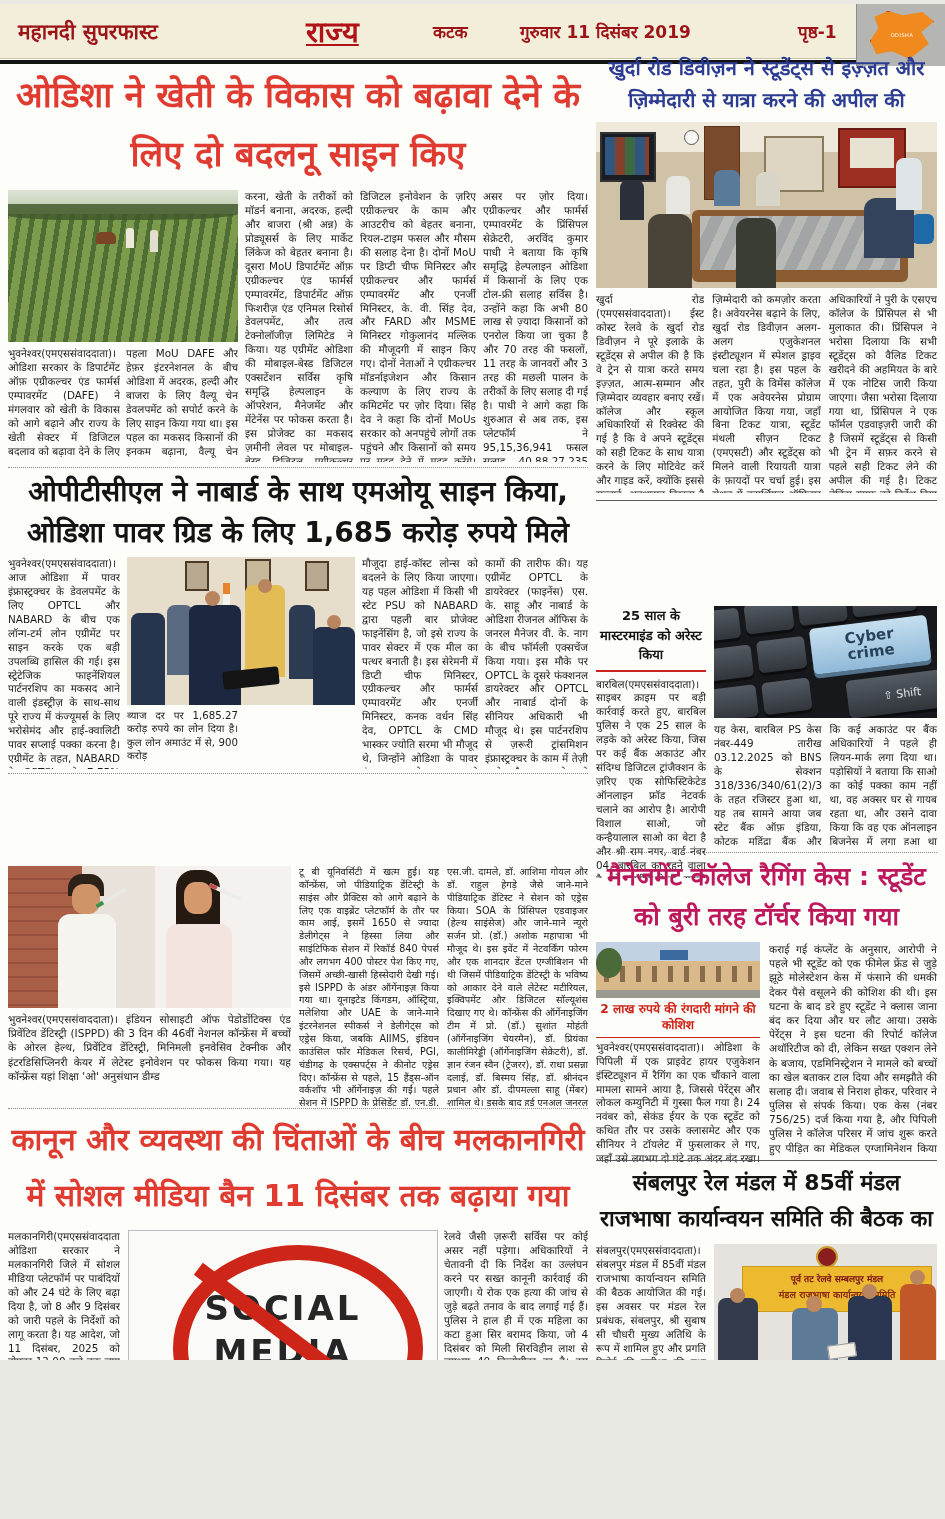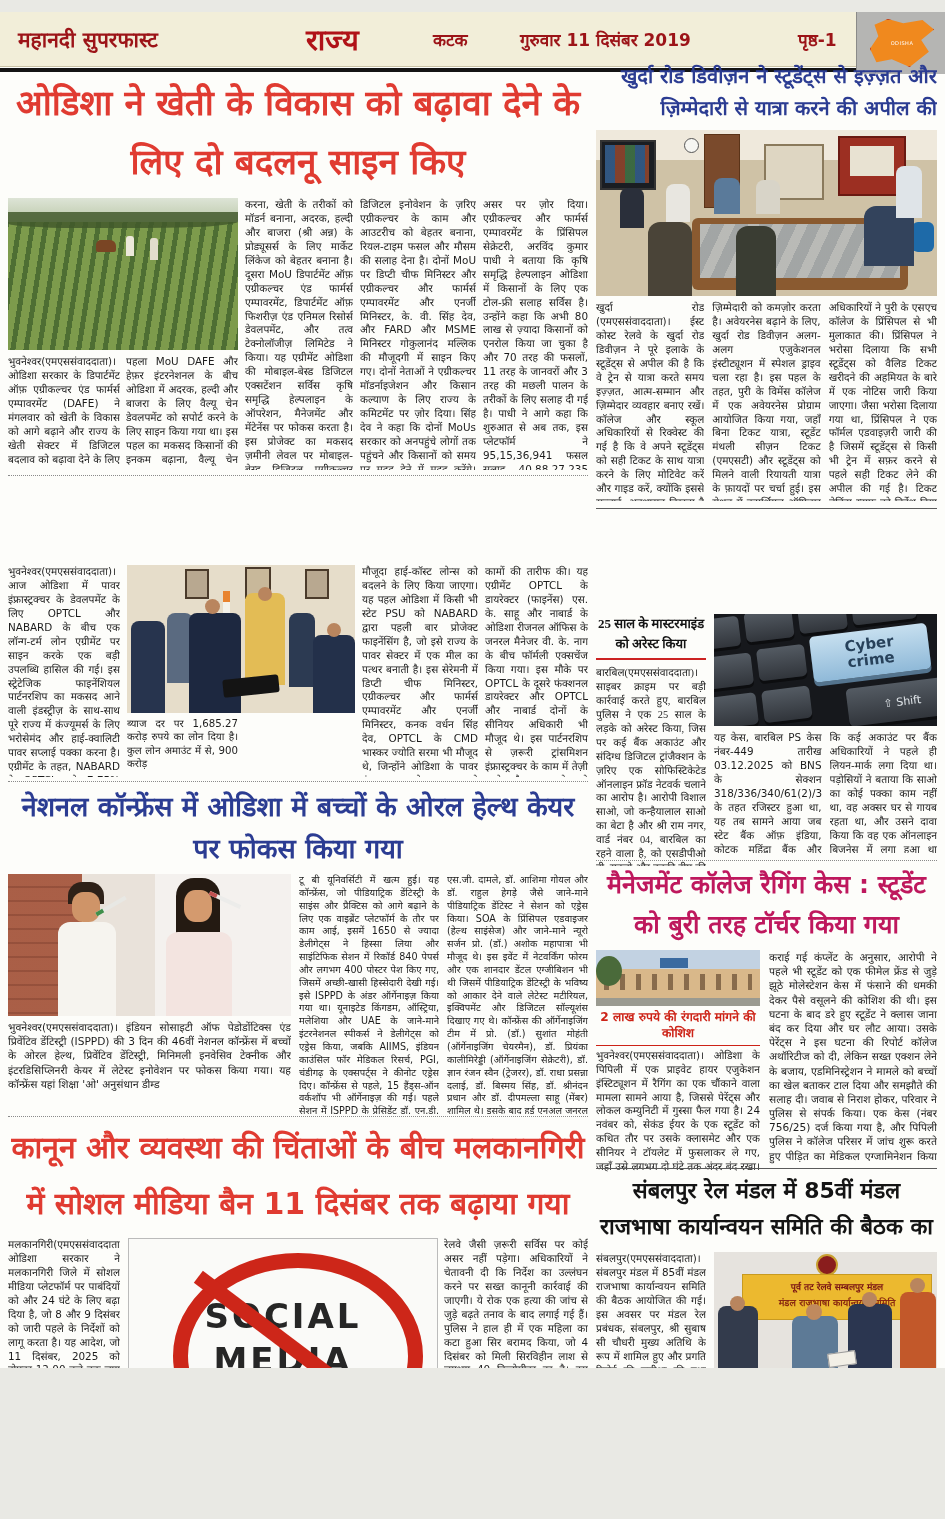--- a/index.html
+++ b/index.html
@@ -1,21 +1,21 @@
 <!DOCTYPE html>
 <html><head>
 <meta charset="utf-8">
 <style>
   :root{
     --red:#e03b31; --darkred:#9c1418; --blue:#2b3c92; --ink:#1c1c1c;
     --cream:#f2eed9; --paper:#fdfdfa;
   }
   html,body{margin:0;padding:0;}
   body{font-family:"DejaVu Sans",sans-serif;background:#e9e9e4;}
-  #page{position:relative;width:945px;height:1356px;background:var(--paper);overflow:hidden;margin:12px auto;}
+  #page{position:relative;width:945px;height:1356px;background:var(--paper);overflow:hidden;margin:4px auto;}
   .abs{position:absolute;}
   .hl{font-weight:bold;text-align:center;overflow:hidden;}
   .col{font-size:10.4px;line-height:1.34;text-align:justify;color:var(--ink);overflow:hidden;}
   .cap{font-size:10.2px;line-height:1.3;text-align:justify;color:var(--ink);overflow:hidden;}
   .ph{position:relative;overflow:hidden;background:#ddd;}
   .dotted{border-top:1.5px dotted #8a8a8a;height:0;}
   .solidline{border-top:1.5px solid #5a5a5a;height:0;}
   .hdr-txt{color:var(--darkred);font-weight:bold;white-space:nowrap;}
   .flexrow{display:flex;}
   .keycap{position:absolute;border-radius:5px;background:linear-gradient(180deg,#545b63,#31353b);box-shadow:0 3px 0 #0c0d0f;}
@@ -23,21 +23,21 @@
   .footer-bar{height:8px;border-radius:5px;background:linear-gradient(180deg,#d6d6d4,#b7b7b5);}
   .fdot{width:8px;height:8px;border-radius:50%;margin:0 1.5px;flex:none;}
 </style>
 </head>
 <body>
 
 <div id="page">
 
   <div class="abs" style="left:0;top:0;width:945px;height:54px;background:var(--cream);border-bottom:1px solid #c9c2a6;">
     <div class="abs hdr-txt" style="left:18px;top:13px;font-size:21px;">महानदी सुपरफास्ट</div>
-    <div class="abs hdr-txt" style="left:306px;top:7px;font-size:29px;color:#b01218;">राज्य</div>
+    <div class="abs hdr-txt" style="left:306px;top:7px;font-size:29px;color:#b01218;text-decoration:underline;">राज्य</div>
     <div class="abs hdr-txt" style="left:433px;top:16px;font-size:17px;">कटक</div>
     <div class="abs hdr-txt" style="left:520px;top:16px;font-size:17px;">गुरुवार 11 दिसंबर 2019</div>
     <div class="abs hdr-txt" style="left:798px;top:16px;font-size:17px;">पृष्ठ-1</div>
   </div>
   <div class="abs" style="left:0;top:56px;width:945px;height:4px;background:#141414;"></div>
   <div class="abs" style="right:0;top:0;width:88px;height:62px;background:#b5b5b3;border-left:1px solid #8a8a88;">
     <div class="abs" style="left:13px;top:7px;width:62px;height:46px;background:#f0891e;border:1px solid #c03a20;clip-path:polygon(28% 0,52% 9%,82% 2%,100% 22%,80% 44%,92% 68%,62% 100%,34% 84%,10% 90%,0 62%,13% 36%,7% 12%);display:flex;align-items:center;justify-content:center;">
       <span style="font-size:5px;color:#fff;letter-spacing:.5px;">ODISHA</span>
     </div>
   </div>
@@ -58,20 +58,21 @@
         <div class="col" style="width:112px;height:112px;">पहला MoU DAFE और हेफ़र इंटरनेशनल के बीच ओडिशा में अदरक, हल्दी और बाजरा के लिए वैल्यू चेन डेवलपमेंट को सपोर्ट करने के लिए साइन किया गया था। इस पहल का मकसद किसानों की इनकम बढ़ाना, वैल्यू चेन डेवलपमेंट को मज़बूत</div>
       </div>
     </div>
     <div class="col" style="width:108px;height:272px;flex:none;">करना, खेती के तरीकों को मॉडर्न बनाना, अदरक, हल्दी और बाजरा (श्री अन्न) के प्रोड्यूसर्स के लिए मार्केट लिंकेज को बेहतर बनाना है। दूसरा MoU डिपार्टमेंट ऑफ़ एग्रीकल्चर एंड फार्मर्स एम्पावरमेंट, डिपार्टमेंट ऑफ़ फिशरीज़ एंड एनिमल रिसोर्स डेवलपमेंट, और तत्व टेक्नोलॉजीज़ लिमिटेड ने किया। यह एग्रीमेंट ओडिशा की मोबाइल-बेस्ड डिजिटल एक्सटेंशन सर्विस कृषि समृद्धि हेल्पलाइन के ऑपरेशन, मैनेजमेंट और मेंटेनेंस पर फोकस करता है। इस प्रोजेक्ट का मकसद ज़मीनी लेवल पर मोबाइल-बेस्ड डिजिटल एग्रीकल्चर सर्विस देना, एक खुला, किसान-सेंट्रिक वैल्यू चेन एक्सटेंशन सिस्टम बनाना,</div>
     <div class="col" style="width:116px;height:272px;flex:none;">डिजिटल इनोवेशन के ज़रिए एग्रीकल्चर के काम और आउटरीच को बेहतर बनाना, रियल-टाइम फसल और मौसम की सलाह देना है। दोनों MoU पर डिप्टी चीफ मिनिस्टर और एग्रीकल्चर और फार्मर्स एम्पावरमेंट और एनर्जी मिनिस्टर, के. वी. सिंह देव, और FARD और MSME मिनिस्टर गोकुलानंद मल्लिक की मौजूदगी में साइन किए गए। दोनों नेताओं ने एग्रीकल्चर मॉडर्नाइजेशन और किसान कल्याण के लिए राज्य के कमिटमेंट पर ज़ोर दिया। सिंह देव ने कहा कि दोनों MoUs सरकार को अनपहुंचे लोगों तक पहुंचने और किसानों को समय पर मदद देने में मदद करेंगे। मल्लिक ने किसानों और पशुपालकों को सपोर्ट करने में रियल-टाइम पशुधन सलाह के</div>
     <div class="col" style="flex:1;height:272px;">असर पर ज़ोर दिया। एग्रीकल्चर और फार्मर्स एम्पावरमेंट के प्रिंसिपल सेक्रेटरी, अरविंद कुमार पाधी ने बताया कि कृषि समृद्धि हेल्पलाइन ओडिशा में किसानों के लिए एक टोल-फ्री सलाह सर्विस है। उन्होंने कहा कि अभी 80 लाख से ज़्यादा किसानों को एनरोल किया जा चुका है और 70 तरह की फसलों, 11 तरह के जानवरों और 3 तरह की मछली पालन के तरीकों के लिए सलाह दी गई है। पाधी ने आगे कहा कि शुरुआत से अब तक, इस प्लेटफॉर्म ने 95,15,36,941 फसल सलाह, 40,88,27,235 जानवरों से जुड़ी सलाह, 5,32,69,226 मछली पालन से जुड़ी सलाह और 26,04,19,107 मौसम और स्कीम से जुड़ी सलाह जारी की हैं।</div>
   </div>
 
   <div class="abs dotted" style="left:8px;top:463px;width:580px;"></div>
 
+  <div class="abs hl" style="left:8px;top:468px;width:580px;height:80px;font-size:28px;line-height:1.45;color:#141414;">ओपीटीसीएल ने नाबार्ड के साथ एमओयू साइन किया, ओडिशा पावर ग्रिड के लिए 1,685 करोड़ रुपये मिले</div>
 
   <div class="abs flexrow" style="left:8px;top:553px;width:580px;height:212px;gap:7px;">
     <div class="col" style="width:112px;height:212px;flex:none;">भुवनेश्वर(एमएससंवाददाता)। आज ओडिशा में पावर इंफ्रास्ट्रक्चर के डेवलपमेंट के लिए OPTCL और NABARD के बीच एक लॉन्ग-टर्म लोन एग्रीमेंट पर साइन करके एक बड़ी उपलब्धि हासिल की गई। इस स्ट्रेटेजिक फाइनेंशियल पार्टनरशिप का मकसद आने वाली इंडस्ट्रीज़ के साथ-साथ पूरे राज्य में कंज्यूमर्स के लिए भरोसेमंद और हाई-क्वालिटी पावर सप्लाई पक्का करना है। एग्रीमेंट के तहत, NABARD ने OPTCL को 7.75% सालाना की आकर्षक</div>
     <div style="width:228px;flex:none;">
       <div class="ph" style="width:228px;height:148px;background:#e6ddca;">
         <div class="abs" style="left:58px;top:4px;width:20px;height:26px;background:#b8a890;border:2px solid #4a3a2a;"></div>
         <div class="abs" style="left:118px;top:2px;width:22px;height:28px;background:#c8b89a;border:2px solid #4a3a2a;"></div>
         <div class="abs" style="left:178px;top:4px;width:20px;height:26px;background:#b8a890;border:2px solid #4a3a2a;"></div>
         <div class="abs" style="left:96px;top:26px;width:7px;height:34px;background:linear-gradient(#e8832f 33%,#f4f2ea 33% 66%,#2f7a3a 66%);"></div>
         <div class="fig" style="left:4px;bottom:0;width:34px;height:92px;background:#27344e;"></div>
@@ -88,21 +89,20 @@
       <div class="flexrow" style="gap:6px;margin-top:4px;">
         <div class="cap" style="width:111px;height:56px;">ब्याज दर पर 1,685.27 करोड़ रुपये का लोन दिया है। कुल लोन अमाउंट में से, 900 करोड़</div>
       </div>
     </div>
     <div class="col" style="width:116px;height:212px;flex:none;">मौजूदा हाई-कॉस्ट लोन्स को बदलने के लिए किया जाएगा। यह पहल ओडिशा में किसी भी स्टेट PSU को NABARD द्वारा पहली बार प्रोजेक्ट फाइनेंसिंग है, जो इसे राज्य के पावर सेक्टर में एक मील का पत्थर बनाती है। इस सेरेमनी में डिप्टी चीफ मिनिस्टर, एग्रीकल्चर और फार्मर्स एम्पावरमेंट और एनर्जी मिनिस्टर, कनक वर्धन सिंह देव, OPTCL के CMD भास्कर ज्योति सरमा भी मौजूद थे, जिन्होंने ओडिशा के पावर इंफ्रास्ट्रक्चर को मजबूत करने के मकसद से मिलकर किए गए</div>
     <div class="col" style="flex:1;height:212px;">कामों की तारीफ की। यह एग्रीमेंट OPTCL के डायरेक्टर (फाइनेंस) एस. के. साहू और नाबार्ड के ओडिशा रीजनल ऑफिस के जनरल मैनेजर वी. के. नाग के बीच फॉर्मली एक्सचेंज किया गया। इस मौके पर OPTCL के दूसरे फंक्शनल डायरेक्टर और OPTCL और नाबार्ड दोनों के सीनियर अधिकारी भी मौजूद थे। इस पार्टनरशिप से ज़रूरी ट्रांसमिशन इंफ्रास्ट्रक्चर के काम में तेज़ी आने और राज्य के बड़े इंडस्ट्रियल और इकोनॉमिक माहौल को सपोर्ट मिलने की उम्मीद है।</div>
   </div>
 
   <div class="abs dotted" style="left:8px;top:769px;width:580px;"></div>
 
-  <div class="abs hl" style="left:8px;top:774px;width:580px;height:84px;font-size:27px;line-height:1.55;color:var(--blue);">नेशनल कॉन्फ्रेंस में ओडिशा में बच्चों के ओरल हेल्थ केयर पर फोकस किया गया</div>
 
   <div class="abs flexrow" style="left:8px;top:862px;width:580px;height:240px;gap:8px;">
     <div style="width:283px;flex:none;">
       <div class="ph" style="width:283px;height:142px;background:linear-gradient(90deg,#b06a52 0 26%,#e9e2da 26% 52%,#f4f1ee 52%);">
         <div class="abs" style="left:0;top:0;width:74px;height:142px;background:repeating-linear-gradient(#a85c44 0 12px,#8f4a36 12px 14px);opacity:.8;"></div>
         <div class="abs" style="left:60px;top:8px;width:36px;height:22px;background:#2e2118;border-radius:14px 14px 0 0;"></div>
         <div class="abs" style="left:64px;top:18px;width:28px;height:30px;background:#cf9468;border-radius:40%;"></div>
         <div class="abs" style="left:50px;top:48px;width:58px;height:94px;background:#f6f4ef;border-radius:12px 12px 0 0;"></div>
         <div class="abs" style="left:86px;top:30px;width:26px;height:4px;background:#e8e8e4;border-left:8px solid #3f8f4a;transform:rotate(-30deg);"></div>
         <div class="abs" style="left:168px;top:4px;width:44px;height:70px;background:#241a12;border-radius:18px 18px 8px 8px;"></div>
@@ -134,21 +134,21 @@
       </div>
       <div class="flexrow" style="gap:7px;margin-top:5px;">
         <div class="cap" style="width:98px;height:42px;">एक्ट, 2023 के सेक्शन 20 और टेलीकम्युनिकेशन (टेम्परेरी सस्पेंशन ऑफ सर्विसेज) रूल्स,</div>
         <div class="cap" style="width:98px;height:42px;">2024 का हवाला दिया गया है। अधिकारियों ने साफ किया</div>
         <div class="cap" style="width:98px;height:42px;">कि OSWAN, NIC Net और NKN जैसे सरकारी नेटवर्क, साथ ही बैंकिंग और</div>
       </div>
     </div>
     <div class="col" style="flex:1;height:262px;">रेलवे जैसी ज़रूरी सर्विस पर कोई असर नहीं पड़ेगा। अधिकारियों ने चेतावनी दी कि निर्देश का उल्लंघन करने पर सख्त कानूनी कार्रवाई की जाएगी। ये रोक एक हत्या की जांच से जुड़े बढ़ते तनाव के बाद लगाई गई हैं। पुलिस ने हाल ही में एक महिला का कटा हुआ सिर बरामद किया, जो 4 दिसंबर को मिली सिरविहीन लाश से लगभग 40 किलोमीटर दूर है। इस घटना से MV-26 और स्खेलगुड़ा गांवों के बीच विवाद शुरू हो गया था, जिससे आगे अशांति रोकने के लिए शांति वार्ता और फोरेंसिक जांच शुरू हुई। प्रशासन ने इस बात पर ज़ोर दिया कि इस रोक का मकसद संवेदनशील स्थितियों के दौरान सोशल मीडिया के गलत इस्तेमाल को रोकना है और निवासियों से निर्देश का पालन करने का आग्रह किया।</div>
   </div>
 
-  <div class="abs hl" style="left:596px;top:48px;width:341px;height:66px;font-size:20px;line-height:1.62;color:var(--blue);text-align:right;">खुर्दा रोड डिवीज़न ने स्टूडेंट्स से इज़्ज़त और ज़िम्मेदारी से यात्रा करने की अपील की</div>
+  <div class="abs hl" style="left:596px;top:48px;width:341px;height:66px;font-size:20px;line-height:1.62;color:var(--blue);">खुर्दा रोड डिवीज़न ने स्टूडेंट्स से इज़्ज़त और ज़िम्मेदारी से यात्रा करने की अपील की</div>
 
   <div class="abs ph" style="left:596px;top:118px;width:341px;height:166px;background:#cfc2a6;">
     <div class="abs" style="left:0;top:0;width:341px;height:30px;background:#efe9dc;"></div>
     <div class="abs" style="left:4px;top:10px;width:52px;height:46px;background:#1a1d22;border:2px solid #333;">
       <div class="abs" style="left:3px;top:3px;width:44px;height:38px;background:repeating-linear-gradient(90deg,#3a6ea8 0 10px,#b05030 10px 20px,#4a8a50 20px 30px);opacity:.7;"></div>
     </div>
     <div class="abs" style="left:88px;top:8px;width:13px;height:13px;background:#f6f6f2;border:1px solid #555;border-radius:50%;"></div>
     <div class="abs" style="left:108px;top:4px;width:34px;height:72px;background:#7a4a2c;border:1px solid #5a3318;"></div>
     <div class="abs" style="left:168px;top:14px;width:56px;height:52px;background:#ded6c2;border:2px solid #8a7a5c;"></div>
     <div class="abs" style="left:242px;top:6px;width:64px;height:56px;background:#9c2f22;border:2px solid #6a1a12;">
@@ -172,21 +172,21 @@
   <div class="abs flexrow" style="left:596px;top:289px;width:341px;height:200px;gap:8px;">
     <div class="col" style="flex:1;height:200px;">खुर्दा रोड (एमएससंवाददाता)। ईस्ट कोस्ट रेलवे के खुर्दा रोड डिवीज़न ने पूरे इलाके के स्टूडेंट्स से अपील की है कि वे ट्रेन से यात्रा करते समय इज़्ज़त, आत्म-सम्मान और ज़िम्मेदार व्यवहार बनाए रखें। कॉलेज और स्कूल अधिकारियों से रिक्वेस्ट की गई है कि वे अपने स्टूडेंट्स को सही टिकट के साथ यात्रा करने के लिए मोटिवेट करें और गाइड करें, क्योंकि इससे सच्चाई, अनुशासन दिखता है और देश बनाने में मदद मिलती है। बिना वैलिड टिकट के यात्रा करना न केवल रेलवे एक्ट के तहत एक जुर्म है, बल्कि एक सामाजिक जुर्म भी है जो नागरिक</div>
     <div class="col" style="flex:1;height:200px;">ज़िम्मेदारी को कमज़ोर करता है। अवेयरनेस बढ़ाने के लिए, खुर्दा रोड डिवीज़न अलग-अलग एजुकेशनल इंस्टीट्यूशन में स्पेशल ड्राइव चला रहा है। इस पहल के तहत, पुरी के विमेंस कॉलेज में एक अवेयरनेस प्रोग्राम आयोजित किया गया, जहाँ बिना टिकट यात्रा, स्टूडेंट मंथली सीज़न टिकट (एमएसटी) और स्टूडेंट्स को मिलने वाली रियायती यात्रा के फ़ायदों पर चर्चा हुई। इस सेशन में कमर्शियल ऑफिसर और अधिकारी, पुरी के स्टेशन डायरेक्टर; आरपीएफ के जवान और टिकट चेकिंग स्टाफ़ शामिल हुए।</div>
     <div class="col" style="flex:1;height:200px;">अधिकारियों ने पुरी के एसएच कॉलेज के प्रिंसिपल से भी मुलाकात की। प्रिंसिपल ने भरोसा दिलाया कि सभी स्टूडेंट्स को वैलिड टिकट खरीदने की अहमियत के बारे में एक नोटिस जारी किया जाएगा। जैसा भरोसा दिलाया गया था, प्रिंसिपल ने एक फॉर्मल एडवाइज़री जारी की है जिसमें स्टूडेंट्स से किसी भी ट्रेन में सफ़र करने से पहले सही टिकट लेने की अपील की गई है। टिकट चेकिंग स्टाफ़ को निर्देश दिया गया है कि वे बिना टिकट पाए जाने वाले स्टूडेंट पैसेंजर्स से बात करते समय अवेयरनेस के लिए इस नोटिस की एक कॉपी अपने पास रखें।</div>
   </div>
 
   <div class="abs solidline" style="left:596px;top:496px;width:341px;"></div>
 
 
   <div class="abs flexrow" style="left:596px;top:602px;width:341px;height:242px;gap:8px;">
-    <div style="width:110px;flex:none;font-family:Liberation Serif, serif;">
+    <div style="width:110px;flex:none;">
       <div class="hl" style="font-size:13px;line-height:1.5;color:#141414;border-bottom:2px solid #c22;padding-bottom:5px;">25 साल के मास्टरमाइंड को अरेस्ट किया</div>
       <div class="col" style="height:200px;margin-top:6px;">बारबिल(एमएससंवाददाता)। साइबर क्राइम पर बड़ी कार्रवाई करते हुए, बारबिल पुलिस ने एक 25 साल के लड़के को अरेस्ट किया, जिस पर कई बैंक अकाउंट और संदिग्ध डिजिटल ट्रांजैक्शन के ज़रिए एक सोफिस्टिकेटेड ऑनलाइन फ्रॉड नेटवर्क चलाने का आरोप है। आरोपी विशाल साओ, जो कन्हैयालाल साओ का बेटा है और श्री राम नगर, वार्ड नंबर 04, बारबिल का रहने वाला है, को एसडीपीओ डी. राउलो और उनकी टीम की लीडरशिप में की गई बारीकी से जांच के बाद मंगलवार देर रात अरेस्ट कर लिया गया।</div>
     </div>
     <div style="flex:1;">
       <div class="ph" style="width:223px;height:112px;background:#16181c;">
         <div class="abs" style="left:-22px;top:-16px;width:290px;height:160px;transform:rotate(-7deg);">
           <div class="keycap" style="left:6px;top:6px;width:48px;height:30px;"></div>
           <div class="keycap" style="left:60px;top:4px;width:48px;height:30px;"></div>
           <div class="keycap" style="left:114px;top:2px;width:48px;height:30px;"></div>
           <div class="keycap" style="left:168px;top:0;width:64px;height:30px;"></div>

